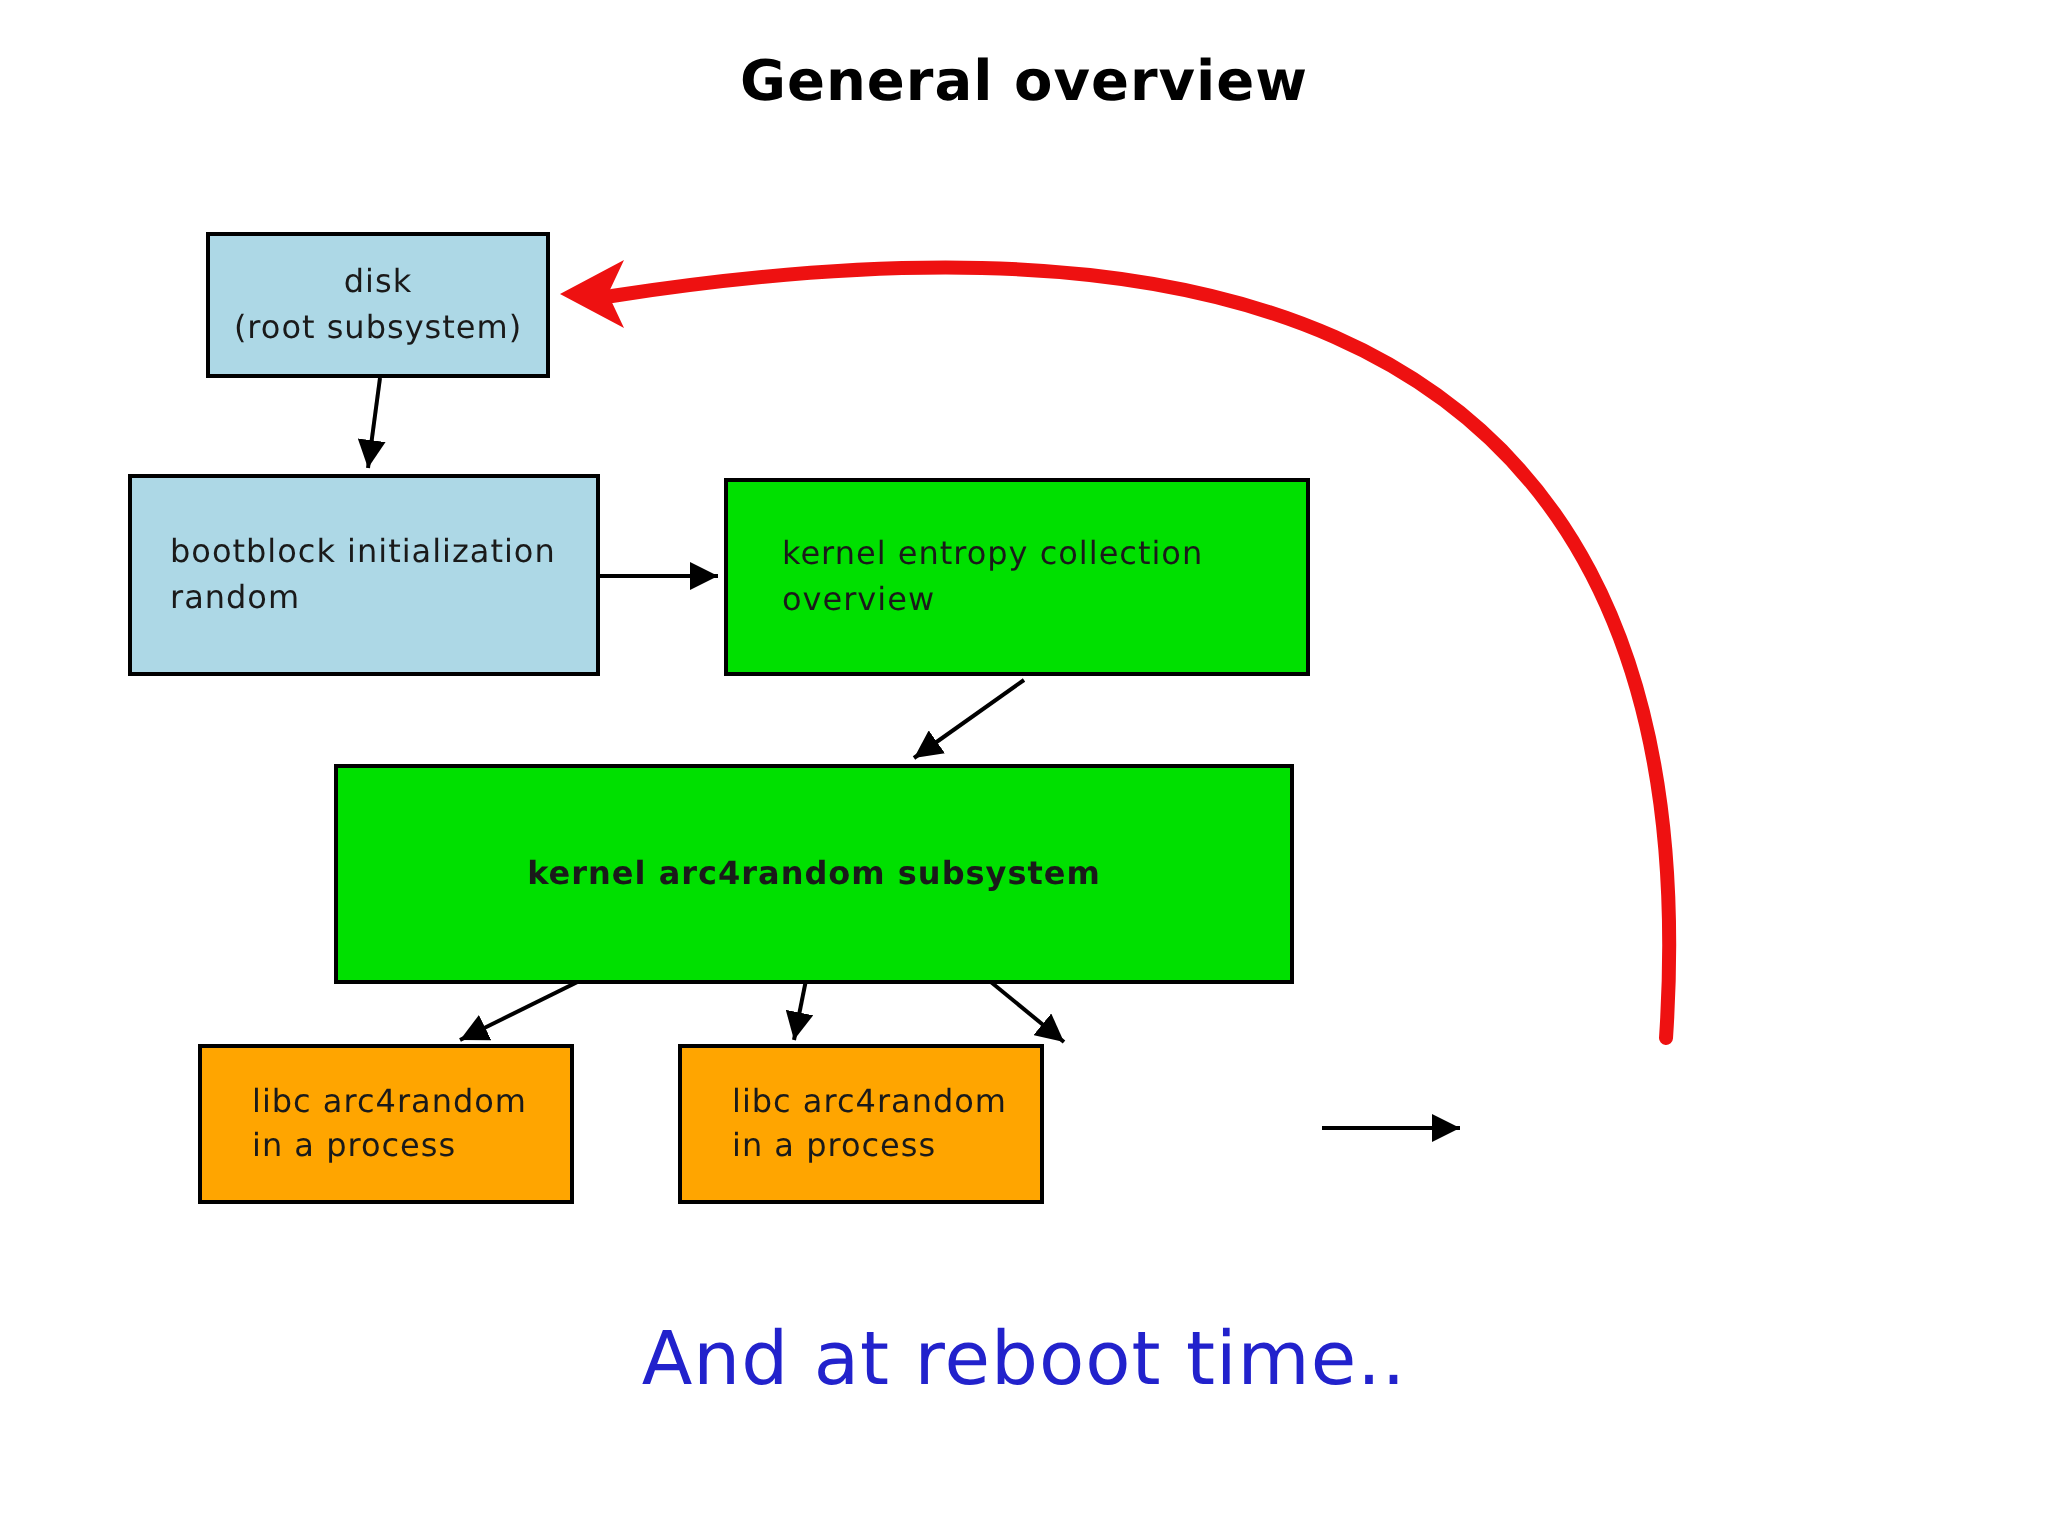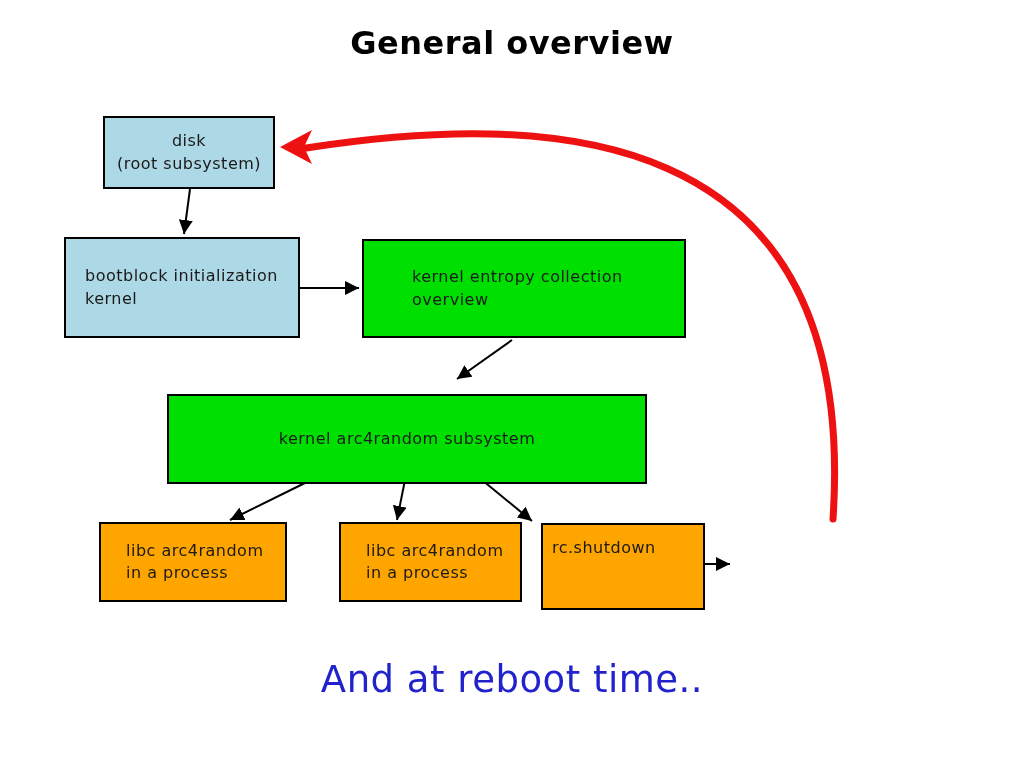--- a/index.html
+++ b/index.html
@@ -14,21 +14,21 @@
     height: 768px;
     background: var(--canvas-bg, #ffffff);
     overflow: hidden;
   }
   .title {
     position: absolute;
     left: 0;
     top: 24px;
     width: 100%;
     text-align: center;
-    font-size: 32px;
+    font-size: 28px;
     font-weight: bold;
     letter-spacing: 0.5px;
     color: var(--title-black, #000000);
   }
   .footer {
     position: absolute;
     left: 0;
     top: 658px;
     width: 100%;
     text-align: center;
@@ -57,22 +57,22 @@
   }
   .node span { display: block; }
   .blue   { background: var(--box-blue, #add8e6); }
   .green  { background: var(--box-green, #00e000); }
   .orange { background: var(--box-orange, #ffa500); margin-left: 44px; }
   .center { text-align: center; }
   .top-align { justify-content: flex-start; }
 
   .n-disk      { left: 103px; top: 116px; width: 172px; height: 73px; }
   .n-bootblock { left: 64px;  top: 237px; width: 236px; height: 101px; padding-left: 19px; }
-  .n-entropy   { left: 362px; top: 239px; width: 324px; height: 99px;  padding-left: 48px; }
-  .n-arc4      { left: 167px; top: 394px; width: 480px; height: 90px; }
+  .n-entropy   { left: 362px; top: 239px; width: 293px; height: 99px;  padding-left: 27px; }
+  .n-arc4      { left: 167px; top: 382px; width: 480px; height: 110px; font-weight: bold; }
   .n-libc1     { left: 55px;  top: 522px; width: 188px; height: 80px;  padding-left: 25px; }
   .n-libc2     { left: 295px; top: 522px; width: 183px; height: 80px;  padding-left: 25px; }
   .n-rc        { left: 497px; top: 523px; width: 164px; height: 87px;  padding: 12px 0 0 9px; }
   .n-dd        { left: 733px; top: 519px; width: 230px; height: 89px;  padding-left: 9px; }
   .n-dd .indent { padding-left: 21px; }
 </style>
 </head>
 <body>
 
 <div class="slide">
@@ -104,21 +104,21 @@
     <polygon points="280,147 312,130 304,147 312,164" style="fill: var(--arrow-red,#ee1111);"></polygon>
   </svg>
 
   <div class="node blue center n-disk">
     <span>disk</span>
     <span>(root subsystem)</span>
   </div>
 
   <div class="node blue n-bootblock">
     <span>bootblock initialization</span>
-    <span>kernel</span>
+    <span>random</span>
   </div>
 
   <div class="node green n-entropy">
     <span>kernel entropy collection</span>
     <span>overview</span>
   </div>
 
   <div class="node green center n-arc4">
     <span>kernel arc4random subsystem</span>
   </div>
@@ -126,20 +126,17 @@
   <div class="node orange n-libc1">
     <span>libc arc4random</span>
     <span>in a process</span>
   </div>
 
   <div class="node orange n-libc2">
     <span>libc arc4random</span>
     <span>in a process</span>
   </div>
 
-  <div class="node orange top-align n-rc">
-    <span>rc.shutdown</span>
-  </div>
 
 
   <div class="footer">And at reboot time..</div>
 
 </div>
 
 </body></html>

